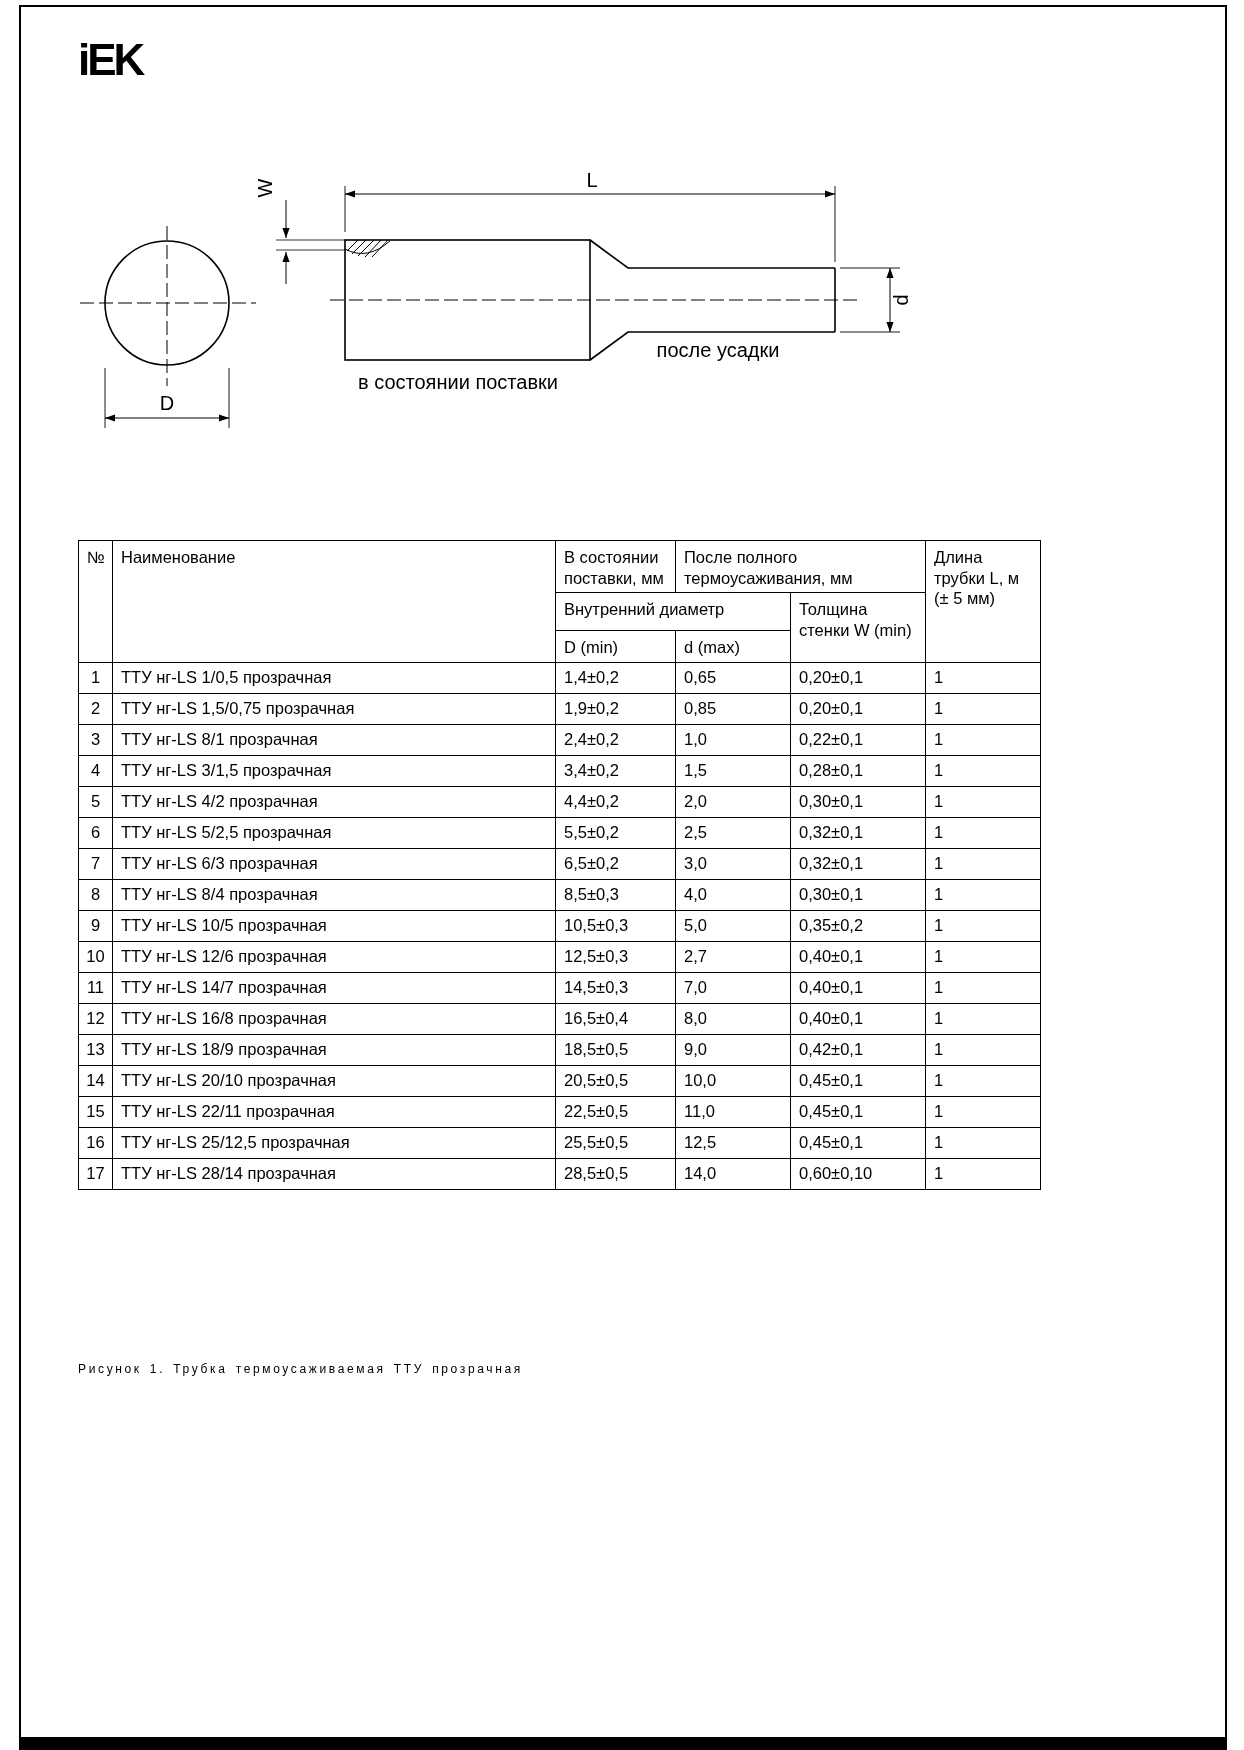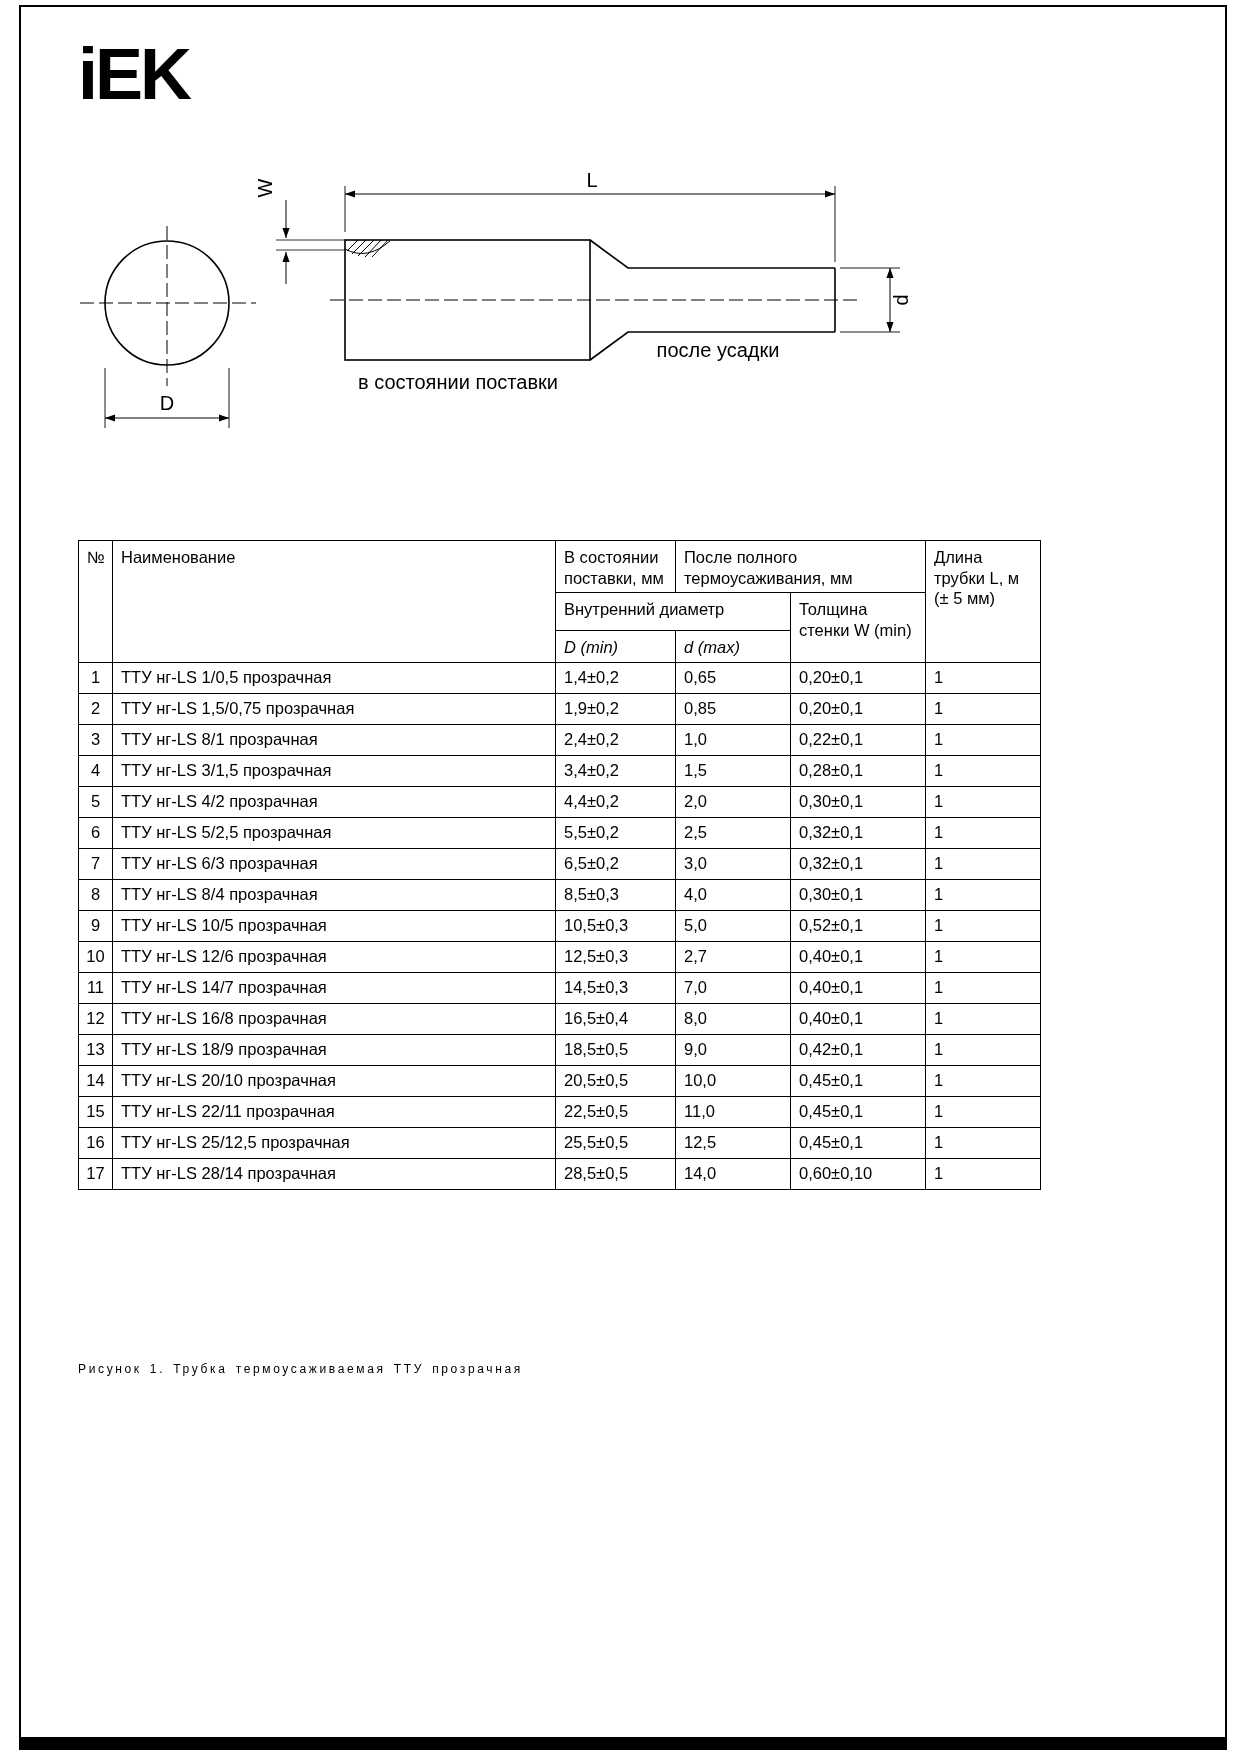--- a/index.html
+++ b/index.html
@@ -12,21 +12,21 @@
     overflow: hidden;
   }
   .page-border {
     position: absolute; left: 19px; right: 17px; top: 5px; bottom: 0;
     border: 2px solid #000;
     border-bottom: 13px solid #000;
     pointer-events: none;
   }
   .logo {
     position: absolute; left: 78px; top: 38px;
-    font-size: 72px; font-weight: bold; letter-spacing: -3px;
+    font-size: 44px; font-weight: bold; letter-spacing: -3px;
     line-height: 1;
     text-align: right;
   }
   .figure-svg { position: absolute; left: 60px; top: 150px; }
   .figure-svg text {
     font-family: "Liberation Sans", sans-serif;
     font-size: 20px; fill: #000;
   }
   .spec-table {
     position: absolute; left: 78px; top: 540px;
@@ -37,21 +37,21 @@
   .spec-table th, .spec-table td {
     border: 1.4px solid #000;
     font-weight: normal;
     text-align: left;
     overflow: hidden;
   }
   .spec-table th { vertical-align: top; padding: 6px 8px 4px; line-height: 1.25; }
   .spec-table td { vertical-align: middle; padding: 0 8px; height: 31px; }
   .hr1 th { height: 52px; }
   .hr2 th { height: 38px; }
-  .hr3 th { height: 30px; font-style: italic; }
+  .hr3 th { height: 30px; }
   .c-num { text-align: center !important; padding: 0 2px !important; }
   th.c-num { padding: 6px 2px 4px !important; }
   .caption {
     position: absolute; left: 78px; top: 1362px;
     font-size: 12px; letter-spacing: 0.22em; word-spacing: 0.18em;
   }
 </style>
 </head>
 <body>
 
@@ -207,21 +207,21 @@
     <td>8,5±0,3</td>
     <td>4,0</td>
     <td>0,30±0,1</td>
     <td>1</td>
   </tr>
       <tr>
     <td class="c-num">9</td>
     <td>ТТУ нг-LS 10/5 прозрачная</td>
     <td>10,5±0,3</td>
     <td>5,0</td>
-    <td>0,52±0,1</td>
+    <td>0,35±0,2</td>
     <td>1</td>
   </tr>
       <tr>
     <td class="c-num">10</td>
     <td>ТТУ нг-LS 12/6 прозрачная</td>
     <td>12,5±0,3</td>
     <td>2,7</td>
     <td>0,40±0,1</td>
     <td>1</td>
   </tr>

